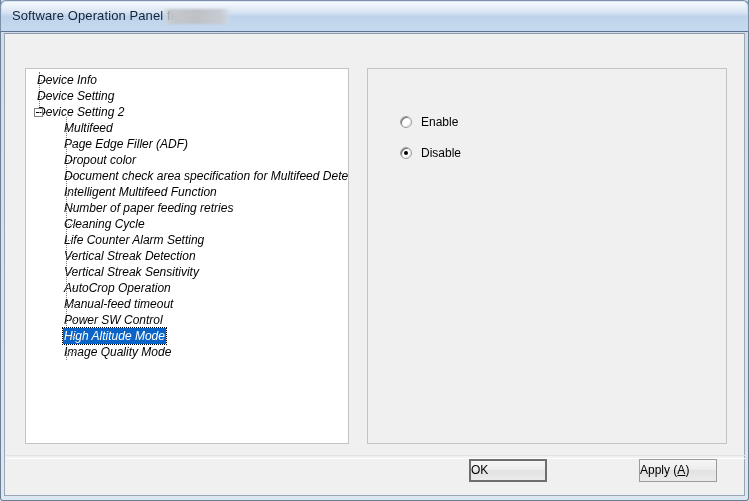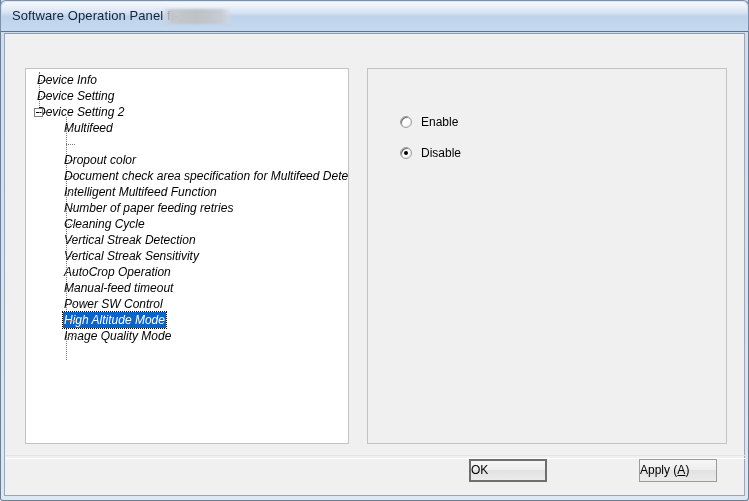--- a/index.html
+++ b/index.html
@@ -289,26 +289,27 @@
 
     <div class="tree-panel">
       <div class="tree-inner">
         <div class="trunk"></div>
         <div class="trunk2"></div>
         <div id="tree-rows">
             <div class="tree-row level0"><span class="stub"></span><span class="lbl">Device Info</span></div>
             <div class="tree-row level0"><span class="stub"></span><span class="lbl">Device Setting</span></div>
             <div class="tree-row level0"><span class="expander"></span><span class="stub"></span><span class="lbl">Device Setting 2</span></div>
             <div class="tree-row level1"><span class="stub"></span><span class="lbl">Multifeed</span></div>
-            <div class="tree-row level1"><span class="stub"></span></div>
+            <div class="tree-row level1"><span class="stub"></span><span class="lbl">Page Edge Filler (ADF)</span></div>
             <div class="tree-row level1"><span class="stub"></span><span class="lbl">Dropout color</span></div>
             <div class="tree-row level1"><span class="stub"></span><span class="lbl">Document check area specification for Multifeed Detection</span></div>
             <div class="tree-row level1"><span class="stub"></span><span class="lbl">Intelligent Multifeed Function</span></div>
             <div class="tree-row level1"><span class="stub"></span><span class="lbl">Number of paper feeding retries</span></div>
             <div class="tree-row level1"><span class="stub"></span><span class="lbl">Cleaning Cycle</span></div>
+            <div class="tree-row level1"><span class="stub"></span><span class="lbl">Life Counter Alarm Setting</span></div>
             <div class="tree-row level1"><span class="stub"></span><span class="lbl">Vertical Streak Detection</span></div>
             <div class="tree-row level1"><span class="stub"></span><span class="lbl">Vertical Streak Sensitivity</span></div>
             <div class="tree-row level1"><span class="stub"></span><span class="lbl">AutoCrop Operation</span></div>
             <div class="tree-row level1"><span class="stub"></span><span class="lbl">Manual-feed timeout</span></div>
             <div class="tree-row level1"><span class="stub"></span><span class="lbl">Power SW Control</span></div>
             <div class="tree-row level1 selected"><span class="stub"></span><span class="lbl">High Altitude Mode</span></div>
             <div class="tree-row level1"><span class="stub"></span><span class="lbl">Image Quality Mode</span></div>
           </div>
       </div>
     </div>

